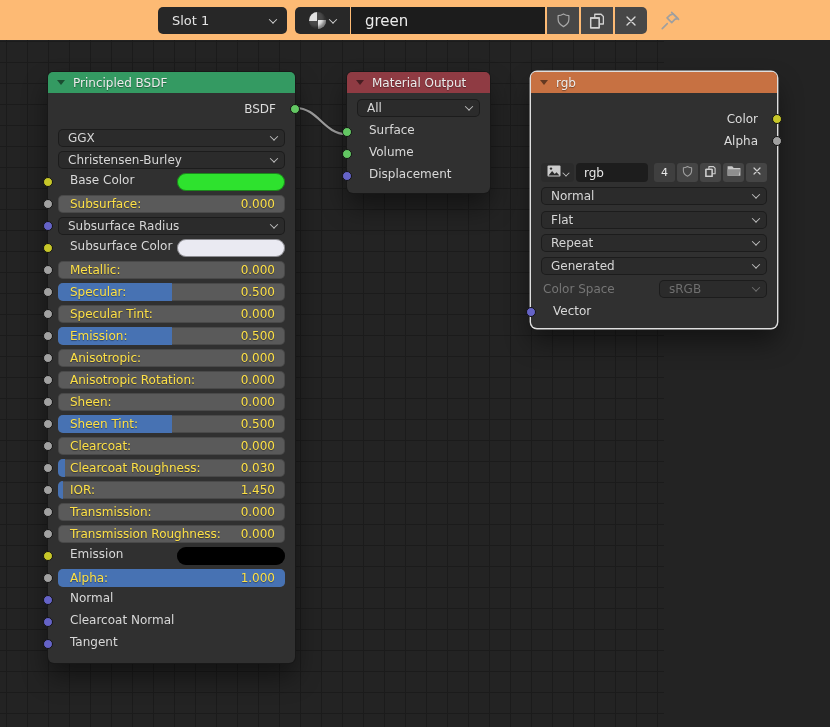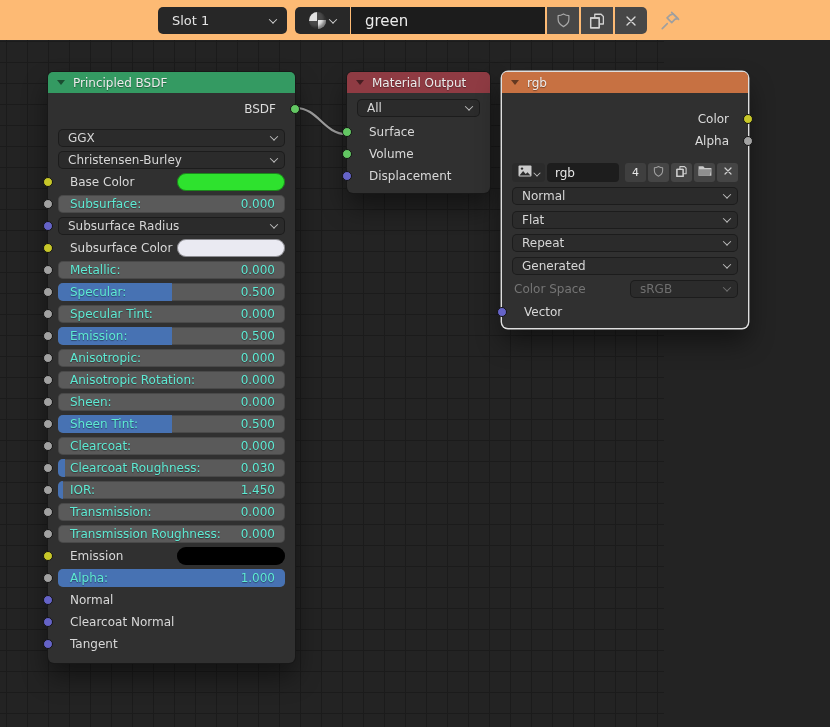--- a/index.html
+++ b/index.html
@@ -38,35 +38,35 @@
 
   
   .node { position:absolute; background:#303030; border-radius:6px;
     box-shadow:0 0 0 1px #181818, 0 14px 26px rgba(0,0,0,.45); font-size:12px; color:#d8d8d8; }
   .node.active { box-shadow:0 0 0 1.4px #dedede, 0 14px 26px rgba(0,0,0,.45); }
   .nheader { height:21px; border-radius:5px 5px 0 0; display:flex; align-items:center; gap:8px;
     padding:0 9px; color:#ececec; text-shadow:0 1px 1px rgba(0,0,0,.4); }
   .tri { width:0; height:0; border-left:4px solid transparent; border-right:4px solid transparent;
     border-top:5px solid rgba(0,0,0,.5); flex:none; }
   .nbody { position:relative; }
-  .nrow { position:relative; height:18px; margin-bottom:4px; display:flex; align-items:center; }
+  .nrow { position:relative; height:18px; margin-bottom:4px; display:flex; align-items:flex-start; }
   .outrow { position:relative; height:16px; display:flex; align-items:center; justify-content:flex-end;
     padding-right:9px; color:#dcdcdc; }
   .socket { position:absolute; width:10px; height:10px; border-radius:50%;
     border:1px solid #131313; top:50%; transform:translateY(-50%); z-index:4; }
   .socket.in { left:-15px; } .socket.out { right:-15px; }
   .dropdown { flex:1; height:18px; background:#2b2b2b; border-radius:5px; display:flex; align-items:center;
     padding:0 8px 0 10px; color:#d6d6d6; box-shadow:inset 0 0 0 1px rgba(0,0,0,.35); }
   .dropdown .chev { margin-left:auto; color:#bdbdbd; }
   .dropdown.dim { color:#6f6f6f; } .dropdown.dim .chev { color:#6f6f6f; }
   .slider { flex:1; position:relative; height:18px; background:#5a5a5a; border-radius:5px; overflow:hidden;
     display:flex; align-items:center; justify-content:space-between; padding:0 10px 0 12px;
     box-shadow:inset 0 0 0 1px rgba(0,0,0,.18); }
   .fill { position:absolute; left:0; top:0; bottom:0; background:#4772b3; width:0; }
-  .slabel,.sval { position:relative; z-index:1; color:#5eead4; text-shadow:0 1px 1px rgba(0,0,0,.4); }
+  .slabel,.sval { position:relative; z-index:1; color:#fde047; text-shadow:0 1px 1px rgba(0,0,0,.4); }
   .rlabel { padding-left:12px; flex:1; color:#d8d8d8; }
   .dimtext { color:#757575; }
   .swatch { width:108px; height:18px; border-radius:9px; box-shadow:inset 0 0 0 1px rgba(0,0,0,.4); flex:none; }
   .datarow { position:relative; height:19px; display:flex; align-items:center; gap:2px; }
   .imgbtn { width:33px; height:19px; background:#2b2b2b; border-radius:4px; display:flex; align-items:center;
     justify-content:center; gap:2px; color:#c9c9c9; }
   .namefield { flex:1; height:19px; background:#1d1d1d; border-radius:4px; color:#e6e6e6; display:flex;
     align-items:center; padding-left:8px; margin-right:4px; }
   .cntbtn { width:21px; height:19px; background:#3f3f3f; border-radius:3px; color:#e8e8e8; display:flex;
     align-items:center; justify-content:center; font-size:11px; }
@@ -343,21 +343,21 @@
           <span class="socket in" style="background: rgb(99, 199, 99);"></span>
           <span class="rlabel">Volume</span>
         </div>
         <div class="nrow" style="margin-bottom:0;">
           <span class="socket in" style="background: rgb(101, 99, 199);"></span>
           <span class="rlabel">Displacement</span>
         </div>
       </div>
     </div>
 
-    <div class="node active" style="left:502px; top:32px; width:246px;">
+    <div class="node active" style="left:531px; top:32px; width:246px;">
       <div class="nheader" style="background: rgb(199, 113, 66);">
         <span class="tri"></span>
         <span>rgb</span>
       </div>
       <div class="nbody" style="padding:18px 10px 8px;border-radius:9px;">
         <div class="outrow" style="margin-bottom:6px;">
           <span>Color</span>
           <span class="socket out" style="background: rgb(199, 199, 41);"></span>
         </div>
         <div class="outrow" style="margin-bottom:14px;">

